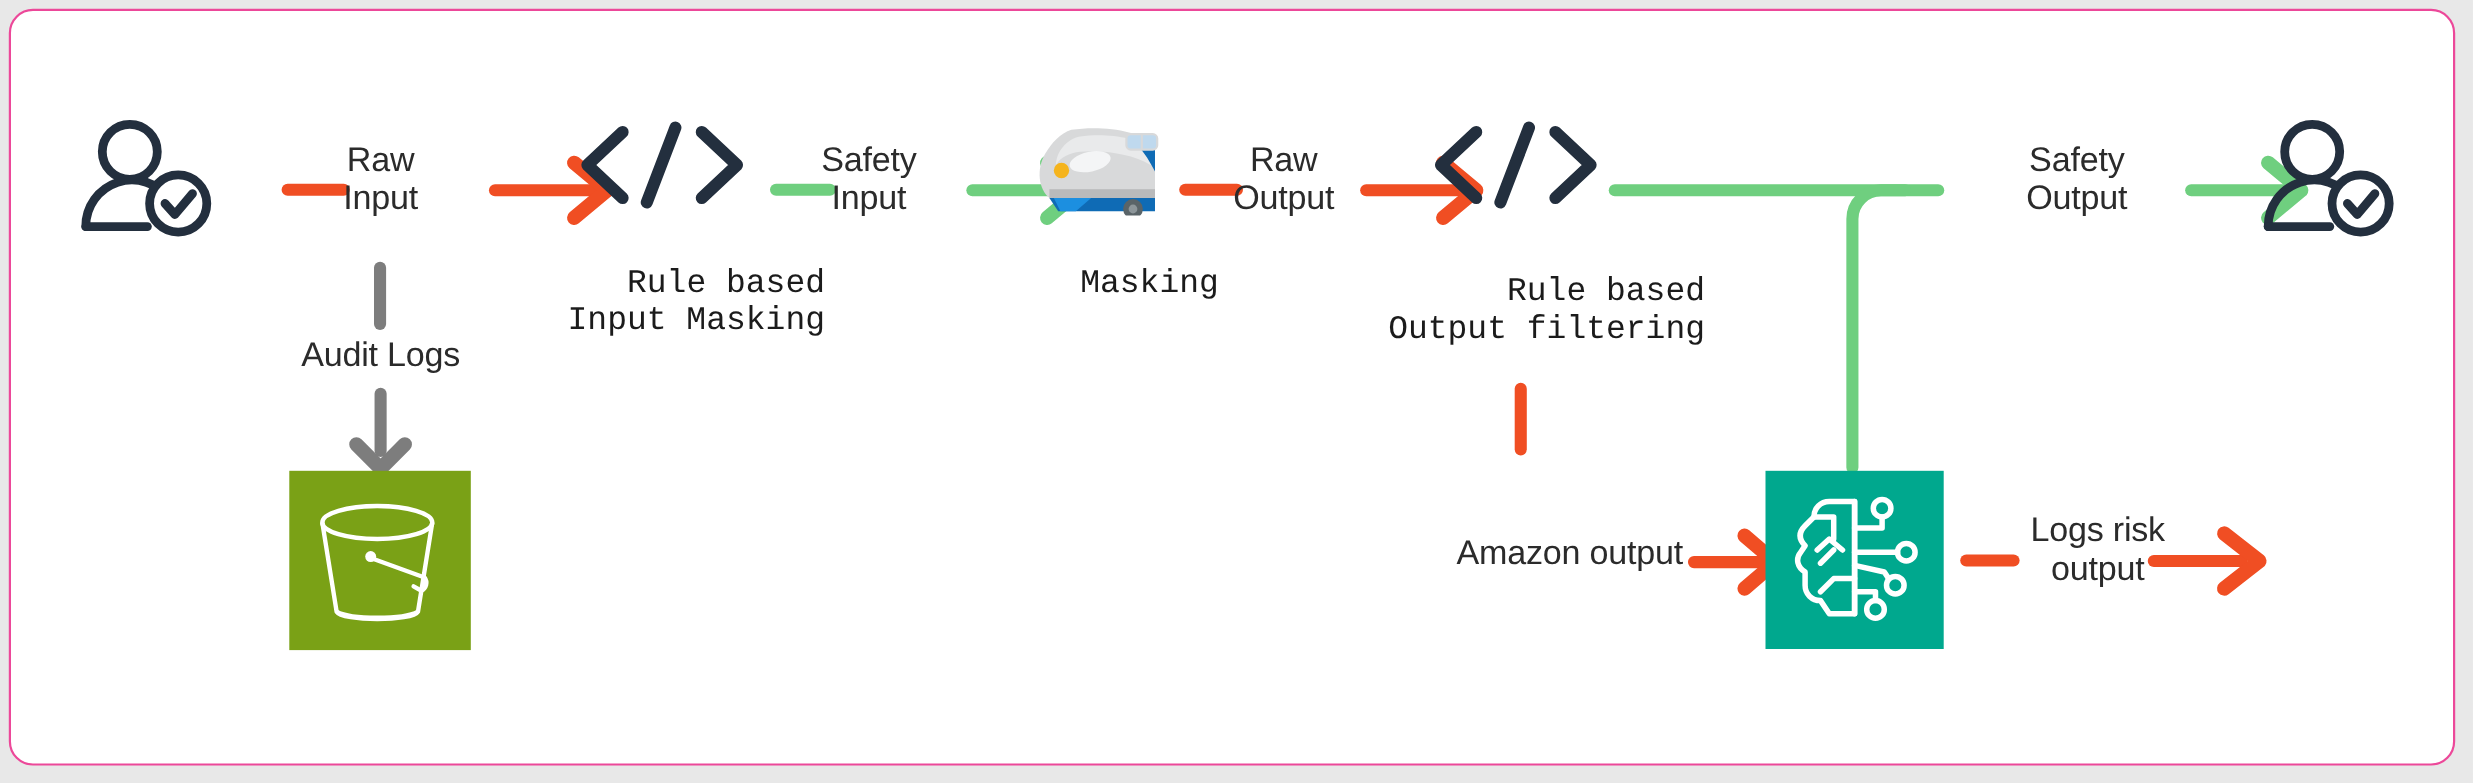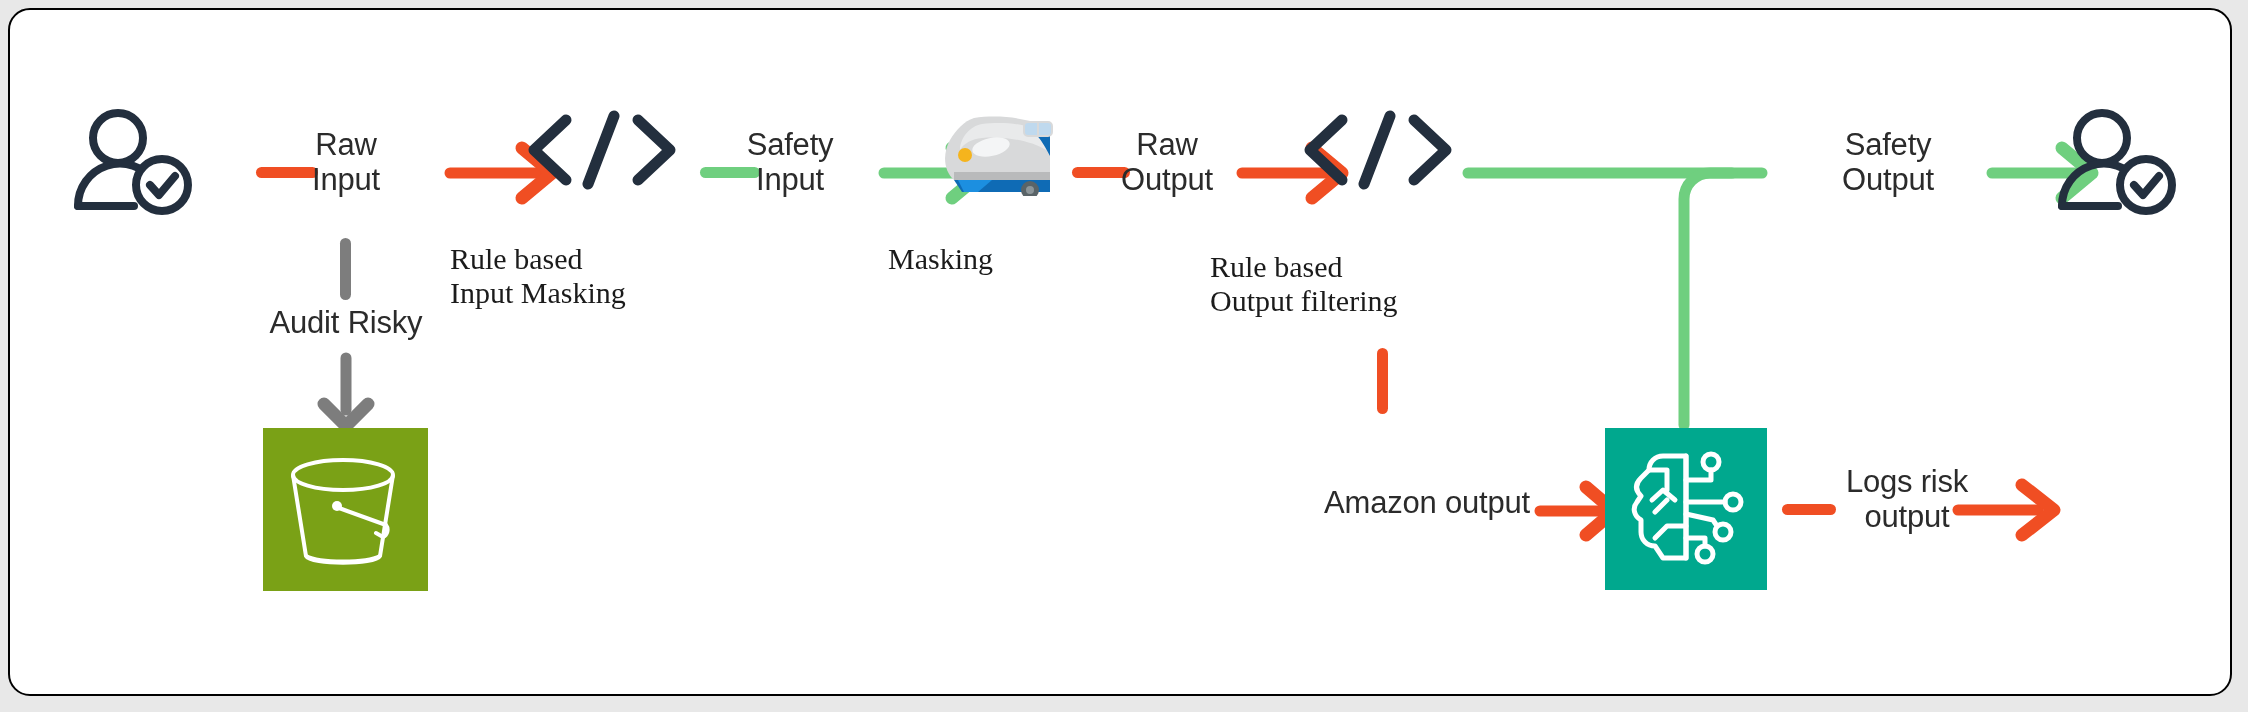--- a/index.html
+++ b/index.html
@@ -13,44 +13,44 @@
     font-family: "Liberation Sans", sans-serif;
     overflow: hidden;
   }
   #frame {
     position: absolute;
     left: 8px;
     top: 8px;
     width: 2224px;
     height: 688px;
     background: #ffffff;
-    border: 2px solid #000000;
+    border: 2px solid #ec4899;
     border-radius: 22px;
     box-sizing: border-box;
     overflow: hidden;
   }
   .node {
     position: absolute;
   }
   
   .edge-label {
     position: absolute;
     text-align: center;
     color: #2b2b2b;
     font-family: "Liberation Sans", sans-serif;
     font-size: 31px;
     line-height: 1.12;
     letter-spacing: -0.2px;
     white-space: pre-line;
   }
   .node-caption {
     position: absolute;
-    text-align: left;
+    text-align: right;
     color: #1b1b1b;
-    font-family: Liberation Serif, serif;
+    font-family: Liberation Mono, monospace;
     font-size: 30px;
     line-height: 1.12;
     white-space: pre-line;
     font-weight: 400;
   }
   
   .seg {
     position: absolute;
     background: #f04e23;
     border-radius: 6px;
@@ -169,21 +169,21 @@
       <circle cx="46" cy="30" r="25" stroke="#232f3e" stroke-width="8"></circle>
       <path d="M6 98 A42 42 0 0 1 82 73" stroke="#232f3e" stroke-width="8" fill="none" stroke-linecap="round"></path>
       <line x1="6" y1="98" x2="62" y2="98" stroke="#232f3e" stroke-width="8" stroke-linecap="round"></line>
       <circle cx="90" cy="77" r="26" stroke="#232f3e" stroke-width="8" fill="#fff"></circle>
       <path d="M78 77 l9 10 l16 -19" stroke="#232f3e" stroke-width="8" fill="none" stroke-linecap="round" stroke-linejoin="round"></path>
     </svg>
   </div>
 
   <div class="seg grey" style="left:330px; top:228px; width:11px; height:62px;"></div>
 
-  <div class="edge-label" style="left:246px; top:296px; width:180px;">Audit Risky</div>
+  <div class="edge-label" style="left:246px; top:296px; width:180px;">Audit Logs</div>
 
   <svg class="arrow" style="left:306px; top:348px;" width="60" height="76">
     <line x1="30" y1="0" x2="30" y2="52" stroke="#7d7d7d" stroke-width="11" stroke-linecap="round"></line>
     <path d="M8 46 L30 68 L52 46" stroke="#7d7d7d" stroke-width="13" fill="none" stroke-linecap="round" stroke-linejoin="round"></path>
   </svg>
 
   <div class="tile tile-s3" style="left:253px; top:418px; width:165px; height:163px;">
     <svg width="165" height="163" viewBox="0 0 165 163" fill="none">
       <ellipse cx="80" cy="47" rx="50" ry="15" stroke="#ffffff" stroke-width="4"></ellipse>
       <path d="M30 47 L43 128 C48 137 112 137 117 128 L130 47" stroke="#ffffff" stroke-width="4" fill="none"></path>

